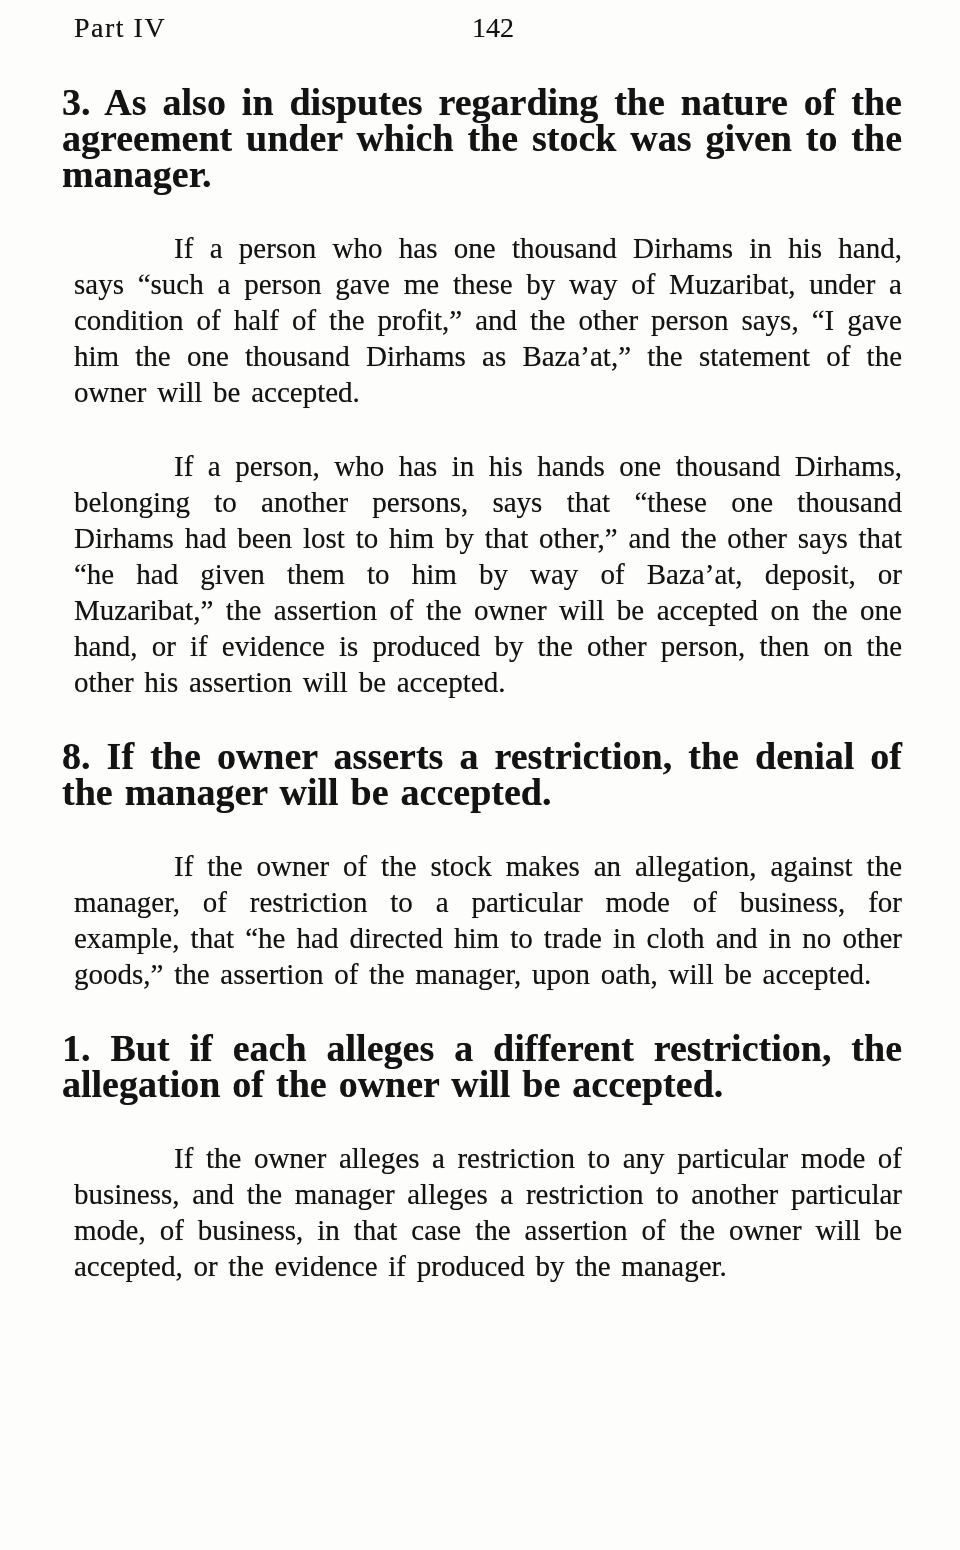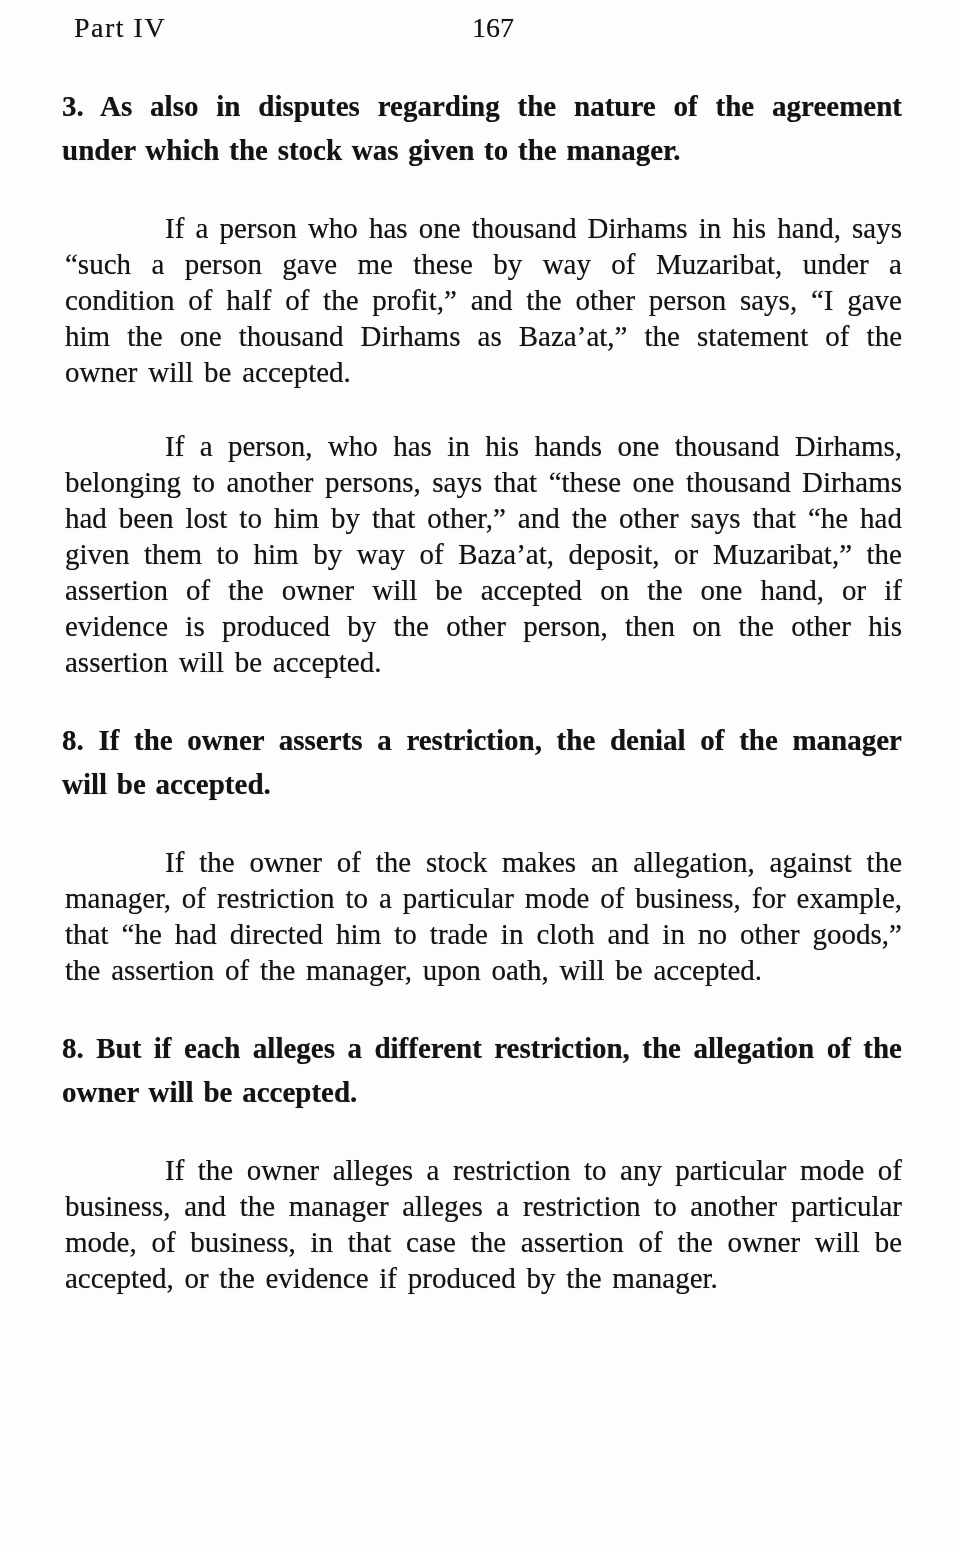--- a/index.html
+++ b/index.html
@@ -36,55 +36,55 @@
     text-align: center;
     font-style: italic;
     letter-spacing: 0.5px;
   }
   .header .pageno {
     width: 220px;
     text-align: right;
     padding-right: 14px;
   }
   .heading {
-    font-size: 29px;
-    line-height: 44px;
+    font-size: 38px;
+    line-height: 36px;
     font-weight: bold;
     text-align: justify;
     margin: 38px 0 0 0;
     word-spacing: 2.5px;
   }
   .para {
     font-size: 29px;
     line-height: 36px;
     text-align: justify;
     text-indent: 100px;
-    margin: 38px 0 0 3px;
+    margin: 38px 0 0 12px;
     word-spacing: 3.5px;
   }
 </style>
 </head>
 <body>
 
 <div class="page">
 
   <div class="header">
     <span class="part">Part IV</span>
-    <span class="pageno">167</span>
+    <span class="pageno">142</span>
   </div>
 
   <div>
     <div class="heading">3.  As also in disputes regarding the nature of the agreement under which the stock was given to the manager.</div>
     <p class="para">If a person who has one thousand Dirhams in his hand, says “such a person gave me these by way of Muzaribat, under a condition of half of the profit,” and the other person says, “I gave him the one thousand Dirhams as Baza’at,” the statement of the owner will be accepted.</p>
     <p class="para">If a person, who has in his hands one thousand Dirhams, belonging to another persons, says that “these one thousand Dirhams had been lost to him by that other,” and the other says that “he had given them to him by way of Baza’at, deposit, or Muzaribat,” the assertion of the owner will be accepted on the one hand, or if evidence is produced by the other person, then on the other his assertion will be accepted.</p>
   </div>
 
   <div>
     <div class="heading">8.  If the owner asserts a restriction, the denial of the manager will be accepted.</div>
     <p class="para">If the owner of the stock makes an allegation, against the manager, of restriction to a particular mode of business, for example, that “he had directed him to trade in cloth and in no other goods,” the assertion of the manager, upon oath, will be accepted.</p>
   </div>
 
   <div>
-    <div class="heading">8.  But if each alleges a different restriction, the allegation of the owner will be accepted.</div>
+    <div class="heading">1.  But if each alleges a different restriction, the allegation of the owner will be accepted.</div>
     <p class="para">If the owner alleges a restriction to any particular mode of business, and the manager alleges a restriction to another particular mode, of business, in that case the assertion of the owner will be accepted, or the evidence if produced by the manager.</p>
   </div>
 
 </div>
 
 </body></html>

